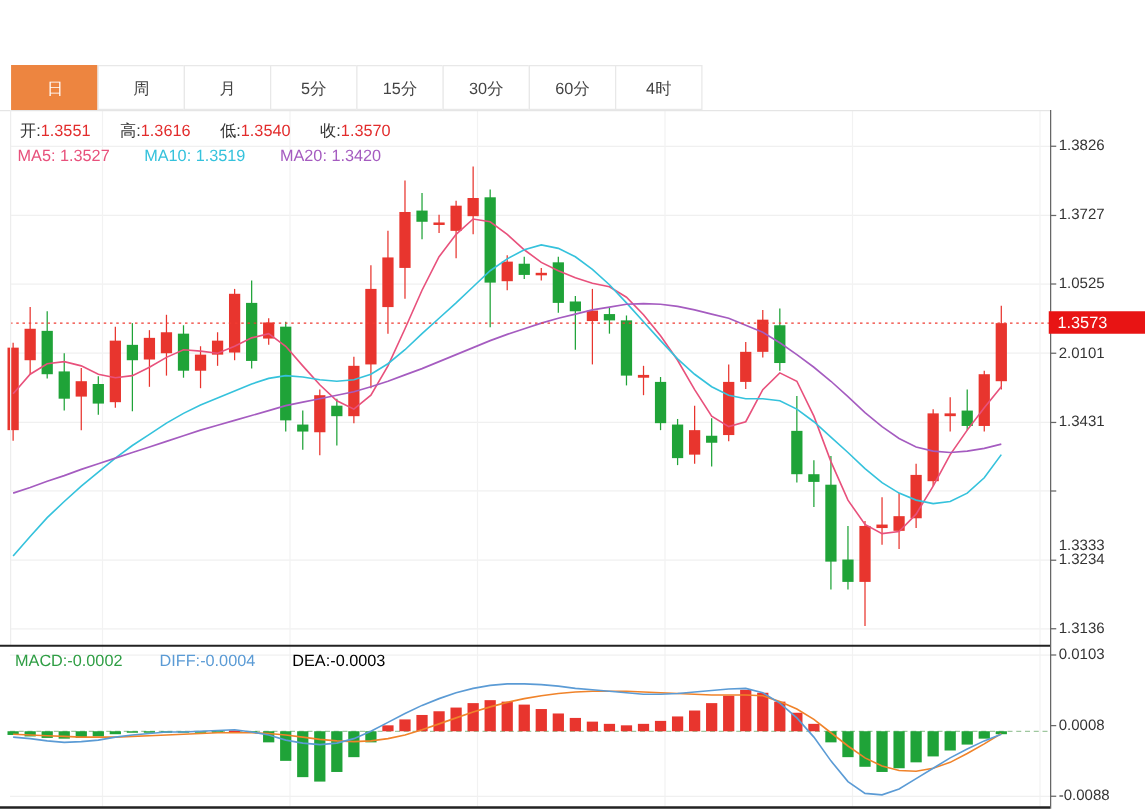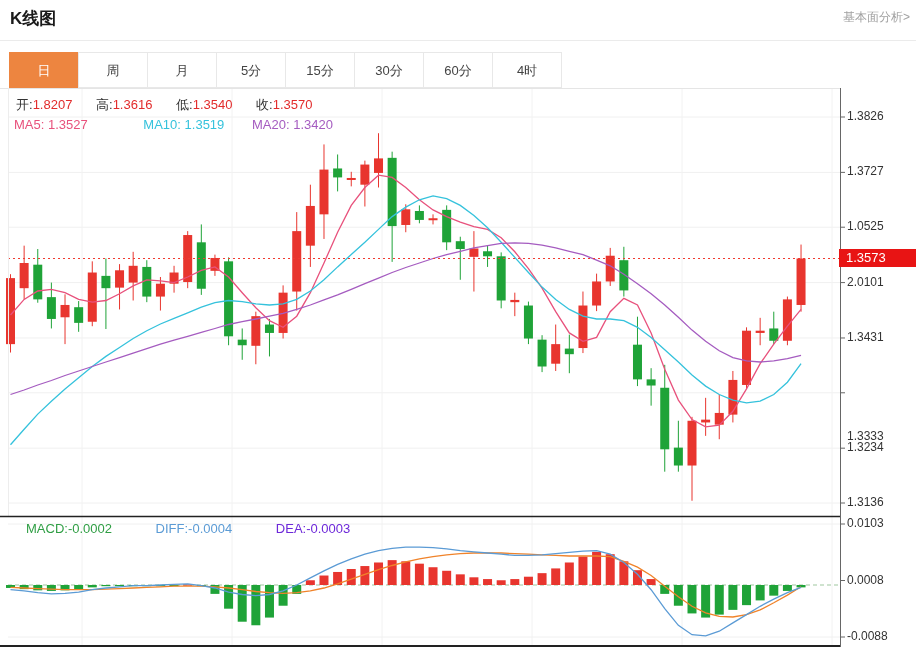--- a/index.html
+++ b/index.html
@@ -17,34 +17,30 @@
 
   svg{position:absolute;left:0;top:0;}
 
   .legend-row{position:absolute;left:16px;top:96px;font-size:13px;white-space:nowrap;}
   .legend-row .item{margin-right:20px;}
   .legend-row .lbl{color:#333;}
   .legend-row .val{color:#e22c2c;}
   .ma-row{position:absolute;left:14px;top:117px;font-size:13px;white-space:nowrap;}
   .ma-row .item{margin-right:24px;text-align:right;}
   .macd-row{position:absolute;left:12px;top:521px;font-size:13px;white-space:nowrap;}
-  .macd-row .item{margin-right:26px;margin-left:14px;}
+  .macd-row .item{margin-right:26px;}
 
   .y-label{position:absolute;font-size:12px;color:#333;left:847px;}
   .price-tag{position:absolute;left:839px;top:249px;width:93px;height:18px;background:#e81414;
              color:#fff;font-size:13px;line-height:18px;padding-left:7px;box-sizing:border-box;}
 </style>
 </head>
 <body>
 
 <div id="app">
-  <div class="header">
-    <div class="title">K线图</div>
-    <div class="fund-link">基本面分析&gt;</div>
-  </div>
 
   <div class="tabs" id="tabs">
       <div class="tab active">日</div>
       <div class="tab">周</div>
       <div class="tab">月</div>
       <div class="tab">5分</div>
       <div class="tab">15分</div>
       <div class="tab">30分</div>
       <div class="tab">60分</div>
       <div class="tab">4时</div>
@@ -267,36 +263,36 @@
       <line x1="840" y1="337.9710144927543" x2="845" y2="337.9710144927543" stroke="#666"></line>
       <line x1="840" y1="392.7942028985516" x2="845" y2="392.7942028985516" stroke="#666"></line>
       <line x1="840" y1="448.17681159420397" x2="845" y2="448.17681159420397" stroke="#666"></line>
       <line x1="840" y1="503" x2="845" y2="503" stroke="#666"></line>
       <line x1="840" y1="524" x2="845" y2="524" stroke="#666"></line>
       <line x1="840" y1="580.5" x2="845" y2="580.5" stroke="#666"></line>
       <line x1="840" y1="637" x2="845" y2="637" stroke="#666"></line>
     </svg>
 
   <div class="legend-row">
-    <span class="item"><span class="lbl">开:</span><span class="val">1.8207</span></span>
+    <span class="item"><span class="lbl">开:</span><span class="val">1.3551</span></span>
     <span class="item"><span class="lbl">高:</span><span class="val">1.3616</span></span>
     <span class="item"><span class="lbl">低:</span><span class="val">1.3540</span></span>
     <span class="item"><span class="lbl">收:</span><span class="val">1.3570</span></span>
   </div>
 
   <div class="ma-row">
     <span class="item" style="color: rgb(232, 81, 124);"><span>MA5:</span> <span>1.3527</span></span>
-    <span class="item" style="color: rgb(53, 194, 220); margin-left: 28px;"><span>MA10:</span> <span>1.3519</span></span>
+    <span class="item" style="color: rgb(53, 194, 220);"><span>MA10:</span> <span>1.3519</span></span>
     <span class="item" style="color: rgb(165, 92, 192);"><span>MA20:</span> <span>1.3420</span></span>
   </div>
 
   <div class="macd-row">
     <span class="item" style="color: rgb(47, 158, 68);"><span>MACD:</span><span>-0.0002</span></span>
     <span class="item" style="color: rgb(91, 155, 213);"><span>DIFF:</span><span>-0.0004</span></span>
-    <span class="item" style="color: #6d28d9;"><span>DEA:</span><span>-0.0003</span></span>
+    <span class="item" style="color: #000000;"><span>DEA:</span><span>-0.0003</span></span>
   </div>
 
   <div id="ylabels">
       <div class="y-label" style="top: 109px;">1.3826</div>
       <div class="y-label" style="top: 164.383px;">1.3727</div>
       <div class="y-label" style="top: 219.206px;">1.0525</div>
       <div class="y-label" style="top: 274.588px;">2.0101</div>
       <div class="y-label" style="top: 329.971px;">1.3431</div>
       <div class="y-label" style="top: 384.794px; margin-top: 44px;">1.3333</div>
       <div class="y-label" style="top: 440.177px;">1.3234</div>

